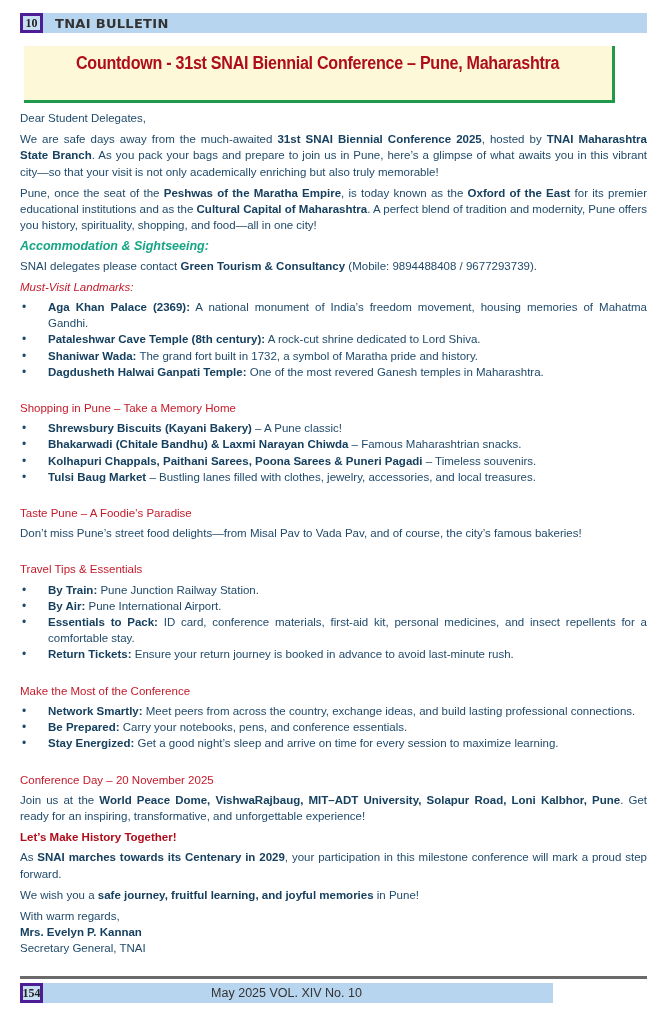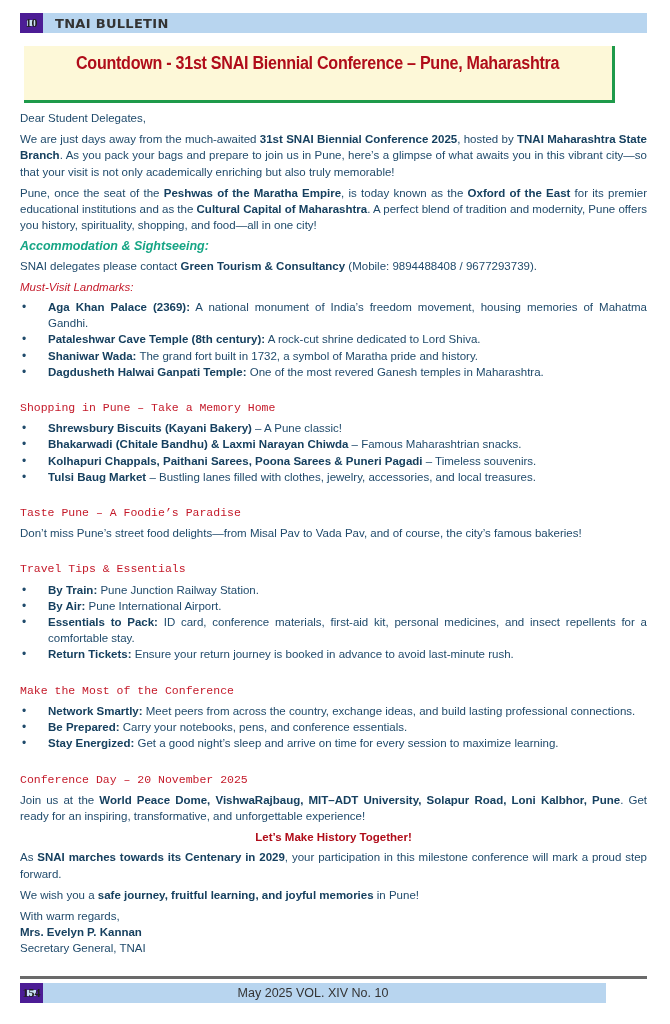--- a/index.html
+++ b/index.html
@@ -4,21 +4,21 @@
   <style>
     * { margin: 0; padding: 0; box-sizing: border-box; }
     html, body { width: 670px; height: 1024px; background: #ffffff; overflow: hidden; }
     body { font-family: "Liberation Sans", sans-serif; color: #1f4a6b; position: relative; }
 
     .top-bar {
       position: absolute; left: 20px; top: 13px; width: 627px; height: 20px;
       background: #b8d5ef; display: flex; align-items: center;
     }
     .page-num-box {
-      width: 23px; height: 20px; border: 7px solid #4c1d95; background: #c8def2;
+      width: 23px; height: 20px; border: 3px solid #4c1d95; background: #c8def2;
       font-family: "Liberation Serif", serif; font-weight: bold; font-size: 12px;
       color: #222; display: flex; align-items: center; justify-content: center;
     }
     .bulletin-title {
       font-family: "DejaVu Sans", sans-serif; font-size: 13px; color: #333;
       margin-left: 12px; letter-spacing: 0.3px; font-weight: bold;
     }
 
     .banner {
       position: absolute; left: 24px; top: 46px; width: 591px; height: 57px;
@@ -42,39 +42,39 @@
     }
     .content p { text-align: justify; margin-bottom: 5px; }
     .content b, .content strong { color: #16405f; font-weight: bold; }
     .greeting { margin-bottom: 5px; }
 
     .section-title-green {
       font-style: italic; font-weight: bold; color: #16a585; font-size: 12.5px;
       margin-top: 2px; margin-bottom: 3px;
     }
     .section-title-red-italic { font-style: italic; color: #c41a2a; margin-bottom: 4px; }
-    .section-title-red { color: #c41a2a; margin-bottom: 4px; margin-top: 20px; font-family: Liberation Mono, monospace; }
-    .section-title-red-bold { color: #b00d1a; font-weight: bold; margin-bottom: 4px; text-align: center; }
+    .section-title-red { color: #c41a2a; margin-bottom: 4px; margin-top: 20px; }
+    .section-title-red-bold { color: #b00d1a; font-weight: bold; margin-bottom: 4px; }
 
     ul.bullets { list-style: none; margin-bottom: 5px; }
     ul.bullets li {
       position: relative; padding-left: 28px; text-align: justify;
     }
     ul.bullets li .bullet {
       position: absolute; left: 2px; top: 0; color: #1f4a6b; font-size: 12px;
     }
 
     .signoff { line-height: 16px; }
 
     .footer-rule {
       position: absolute; left: 20px; top: 976px; width: 627px; height: 3px;
       background: #6a6a6a;
     }
     .bottom-bar {
-      position: absolute; left: 20px; top: 983px; width: 586px; height: 20px;
+      position: absolute; left: 20px; top: 983px; width: 533px; height: 20px;
       background: #b8d5ef; display: flex; align-items: center;
     }
     .footer-text {
       flex: 1; text-align: center; font-family: "Liberation Sans", sans-serif;
       font-size: 12.5px; color: #333; margin-right: 23px;
     }
   </style>
 </head>
 <body>
 
@@ -83,21 +83,21 @@
   <div class="bulletin-title">TNAI BULLETIN</div>
 </div>
 
 <div class="banner">
   <div class="banner-title">Countdown - 31st SNAI Biennial Conference – Pune, Maharashtra</div>
 </div>
 
 <div class="content">
   <p class="greeting">Dear Student Delegates,</p>
 
-  <p><span>We are just days away from the much-awaited </span><b>31st SNAI Biennial Conference 2025</b><span>, hosted by </span><b>TNAI Maharashtra State Branch</b><span>. As you pack your bags and prepare to join us in Pune, here’s a glimpse of what awaits you in this vibrant city—so that your visit is not only academically enriching but also truly memorable!</span></p>
+  <p><span>We are safe days away from the much-awaited </span><b>31st SNAI Biennial Conference 2025</b><span>, hosted by </span><b>TNAI Maharashtra State Branch</b><span>. As you pack your bags and prepare to join us in Pune, here’s a glimpse of what awaits you in this vibrant city—so that your visit is not only academically enriching but also truly memorable!</span></p>
 
   <p><span>Pune, once the seat of the </span><b>Peshwas of the Maratha Empire</b><span>, is today known as the </span><b>Oxford of the East</b><span> for its premier educational institutions and as the </span><b>Cultural Capital of Maharashtra</b><span>. A perfect blend of tradition and modernity, Pune offers you history, spirituality, shopping, and food—all in one city!</span></p>
 
   <div class="section-title-green">Accommodation &amp; Sightseeing:</div>
   <p><span>SNAI delegates please contact </span><b>Green Tourism &amp; Consultancy</b><span> (Mobile: 9894488408 / 9677293739).</span></p>
 
   <div class="section-title-red-italic">Must-Visit Landmarks:</div>
   <ul class="bullets">
     <li><span class="bullet">•</span><b>Aga Khan Palace (2369):</b><span> A national monument of India’s freedom movement, housing memories of Mahatma Gandhi.</span></li>
     <li><span class="bullet">•</span><b>Pataleshwar Cave Temple (8th century):</b><span> A rock-cut shrine dedicated to Lord Shiva.</span></li>

